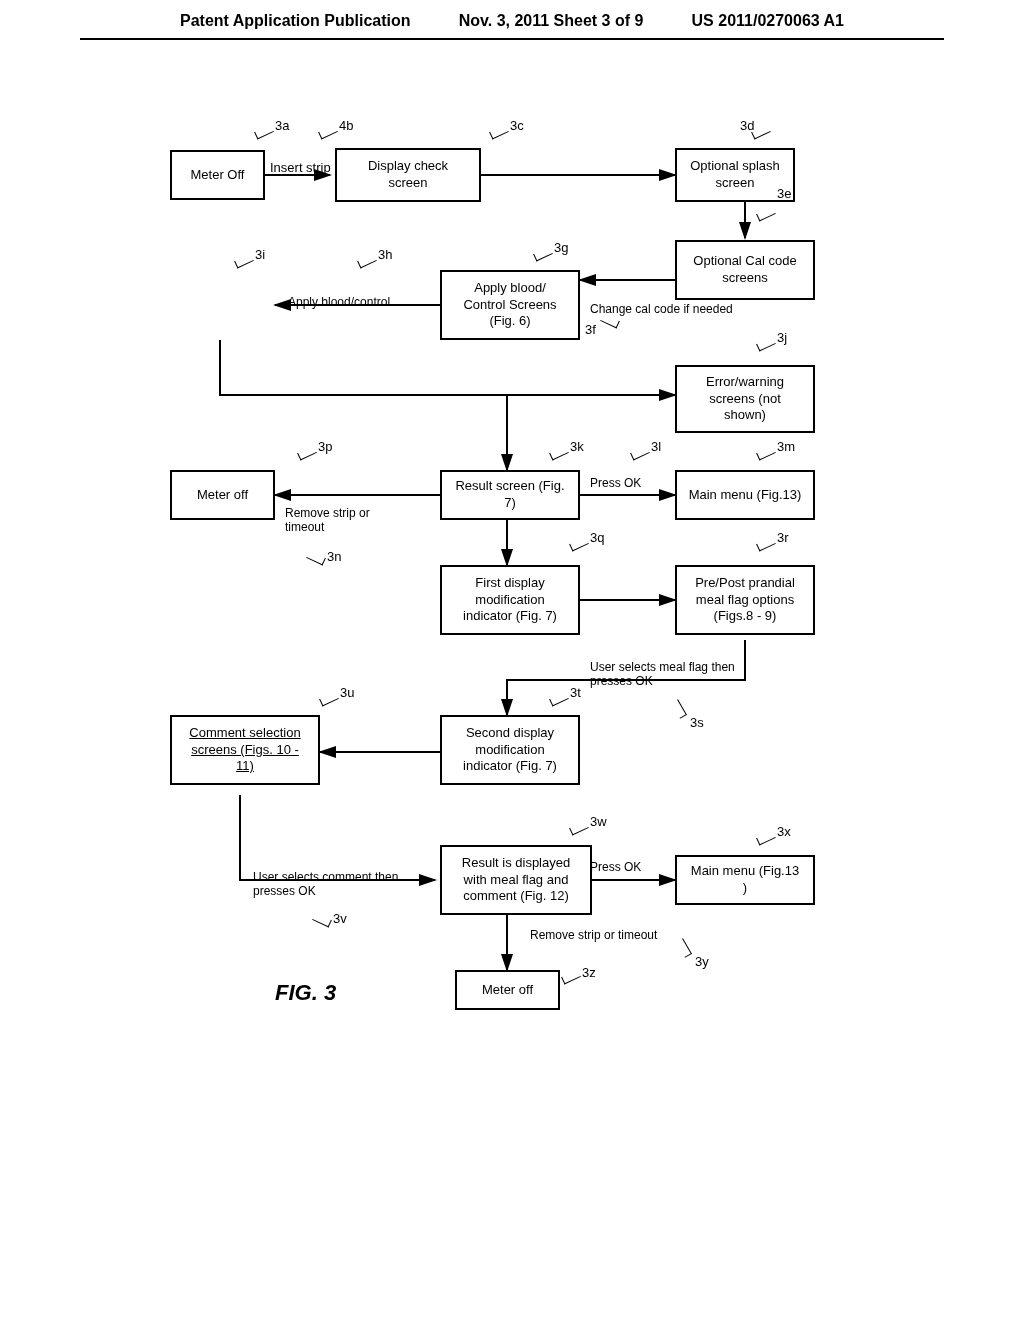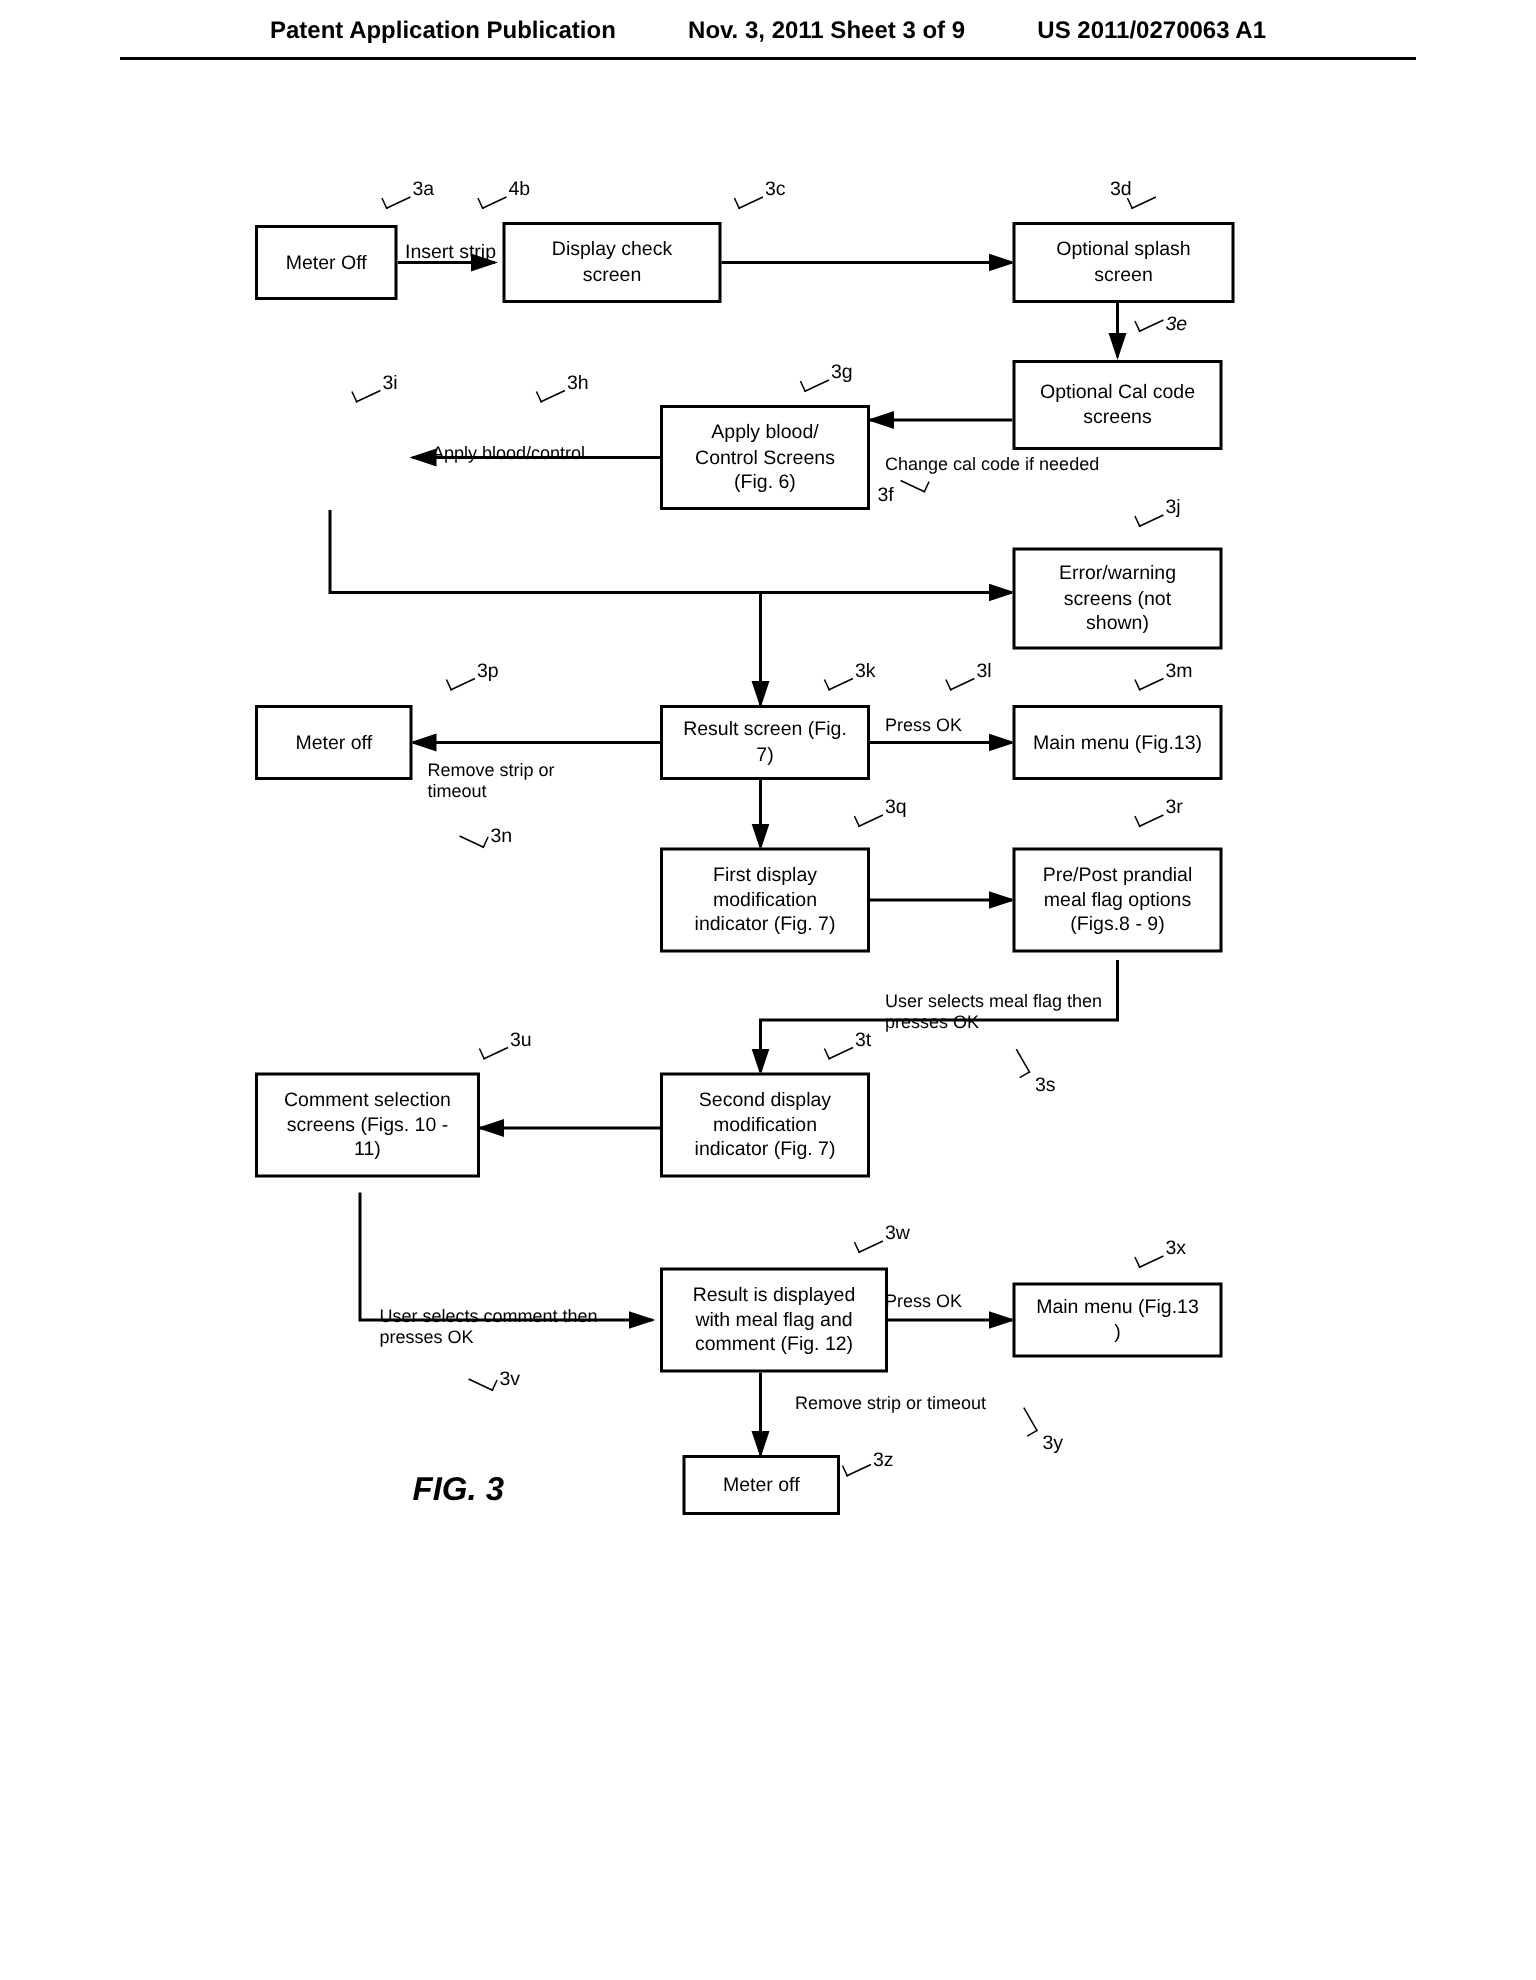--- a/index.html
+++ b/index.html
@@ -118,27 +118,27 @@
   <div class="label" style="left:155px; top:-22px;">3a</div>
 
   <div class="label" style="left:150px; top:20px; white-space:normal; width:62px; text-align:left;">Insert strip</div>
   <div class="tick" style="left:199px; top:-12px;"></div>
   <div class="label" style="left:219px; top:-22px;">4b</div>
 
   <div class="box" style="left:215px; top:8px; width:146px; height:54px;">Display check screen</div>
   <div class="tick" style="left:370px; top:-12px;"></div>
   <div class="label" style="left:390px; top:-22px;">3c</div>
 
-  <div class="box" style="left:555px; top:8px; width:148px; height:54px;">Optional splash screen</div>
+  <div class="box" style="left:555px; top:8px; width:120px; height:54px;">Optional splash screen</div>
   <div class="tick" style="left:632px; top:-12px;"></div>
   <div class="label" style="left:620px; top:-22px;">3d</div>
 
   <div class="box" style="left:555px; top:100px; width:140px; height:60px;">Optional Cal code screens</div>
   <div class="tick" style="left:637px; top:70px;"></div>
-  <div class="label" style="left:657px; top:68px;font-style:italic;">3e</div>
+  <div class="label" style="left:657px; top:46px;">3e</div>
 
   <div class="box" style="left:320px; top:130px; width:140px; height:70px;">Apply blood/ Control Screens (Fig. 6)</div>
   <div class="tick" style="left:414px; top:110px;"></div>
   <div class="label" style="left:434px; top:100px;">3g</div>
 
   <div class="label" style="left:470px; top:162px; font-size:12px;">Change cal code if needed</div>
   <div class="label" style="left:465px; top:182px;">3f</div>
   <div class="tick" style="left:481px; top:177px; transform: rotate(25deg) scaleX(-1);"></div>
 
   <div class="label" style="left:168px; top:155px; width:140px; white-space:nowrap; font-size:12px;">Apply blood/control</div>
@@ -181,21 +181,21 @@
   <div class="label" style="left:657px; top:390px;">3r</div>
 
   <div class="label" style="left:470px; top:520px; width:160px; white-space:normal; font-size:12px; text-align:left;">User selects meal flag then presses  OK</div>
   <div class="label" style="left:570px; top:575px;">3s</div>
   <div class="tick" style="left:550px; top:565px; transform: rotate(-120deg);"></div>
 
   <div class="box" style="left:320px; top:575px; width:140px; height:70px;">Second display modification indicator (Fig. 7)</div>
   <div class="tick" style="left:430px; top:555px;"></div>
   <div class="label" style="left:450px; top:545px;">3t</div>
 
-  <div class="box" style="left:50px; top:575px; width:150px; height:70px;">Comment selection screens (Figs. 10 - 11)</div>
+  <div class="box" style="left:50px; top:575px; width:150px; height:70px;text-decoration:underline;">Comment selection screens (Figs. 10 - 11)</div>
   <div class="tick" style="left:200px; top:555px;"></div>
   <div class="label" style="left:220px; top:545px;">3u</div>
 
   <div class="label" style="left:133px; top:730px; width:160px; white-space:normal; font-size:12px; text-align:left;">User selects comment then presses OK</div>
   <div class="label" style="left:213px; top:771px;">3v</div>
   <div class="tick" style="left:193px; top:776px; transform: rotate(25deg) scaleX(-1);"></div>
 
   <div class="box" style="left:320px; top:705px; width:152px; height:70px;">Result is displayed with meal flag and comment (Fig. 12)</div>
   <div class="tick" style="left:450px; top:684px;"></div>
   <div class="label" style="left:470px; top:674px;text-align:center;">3w</div>

